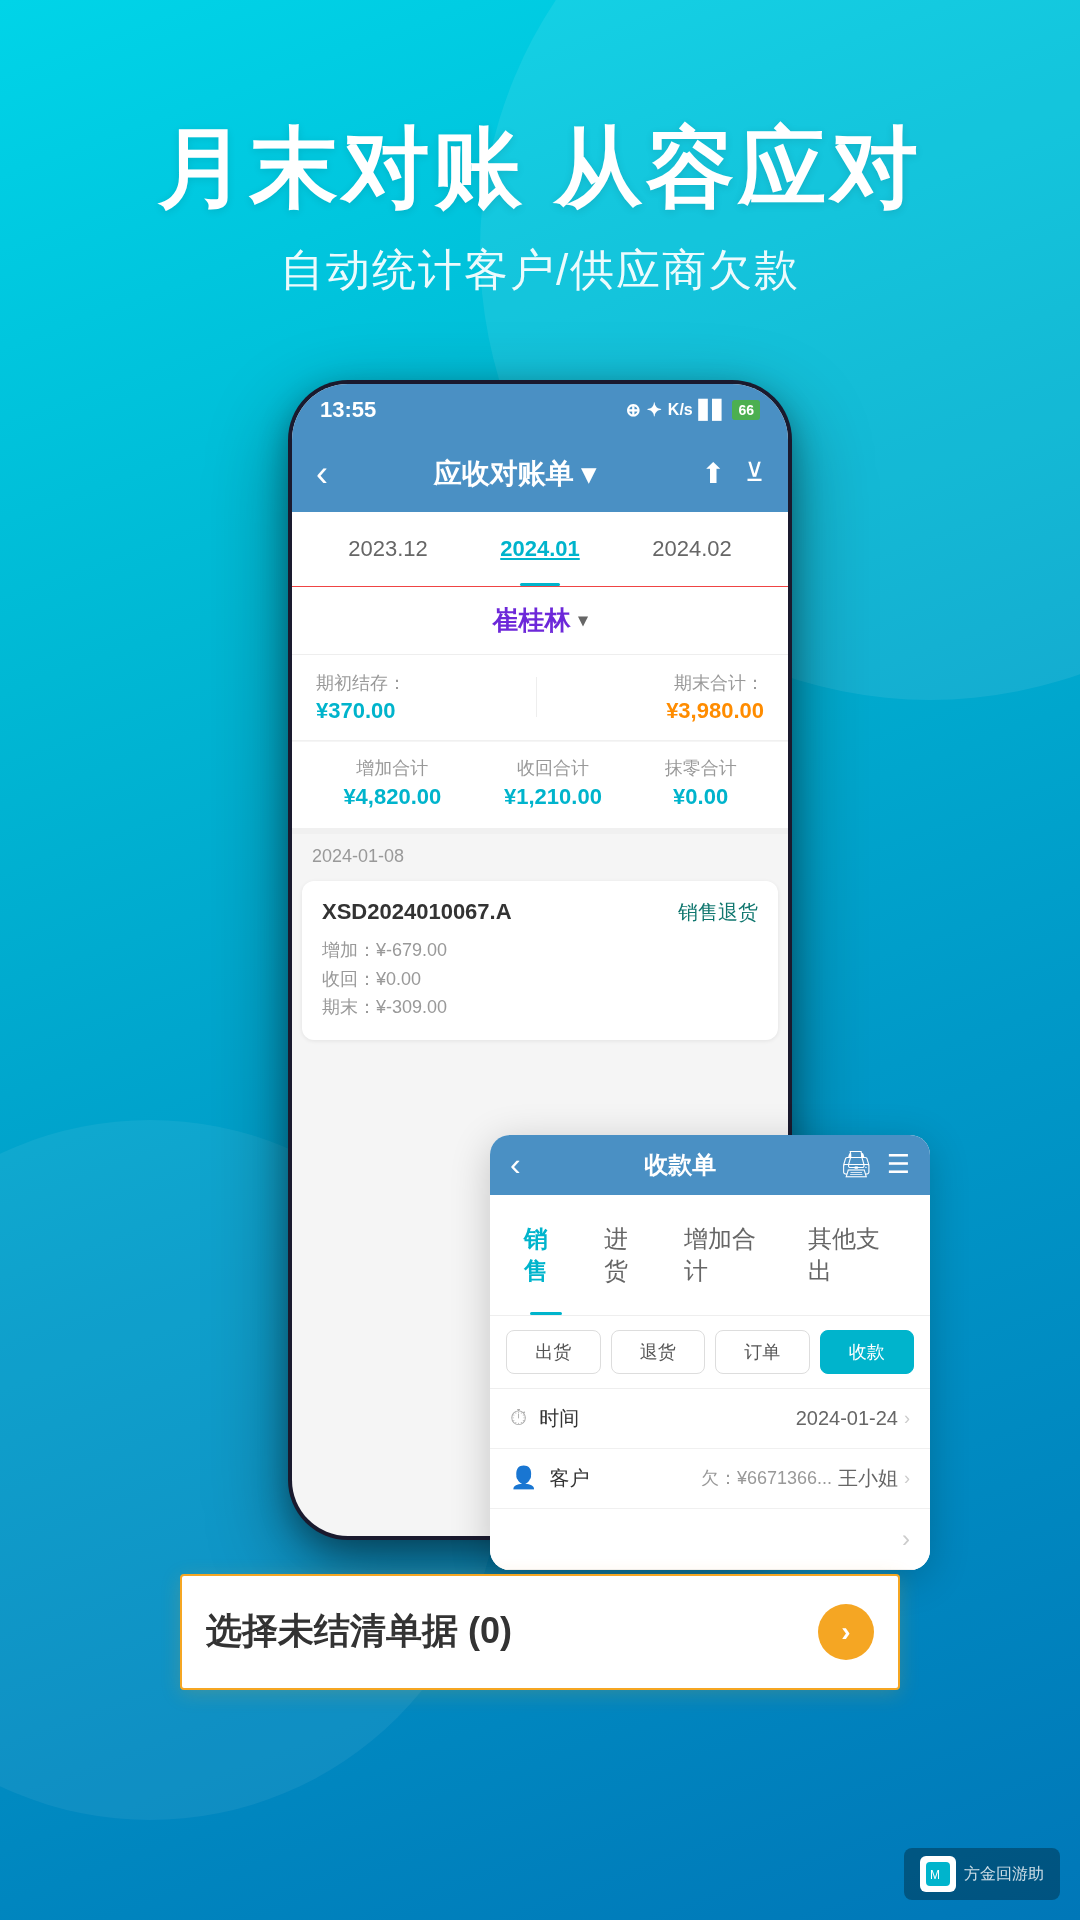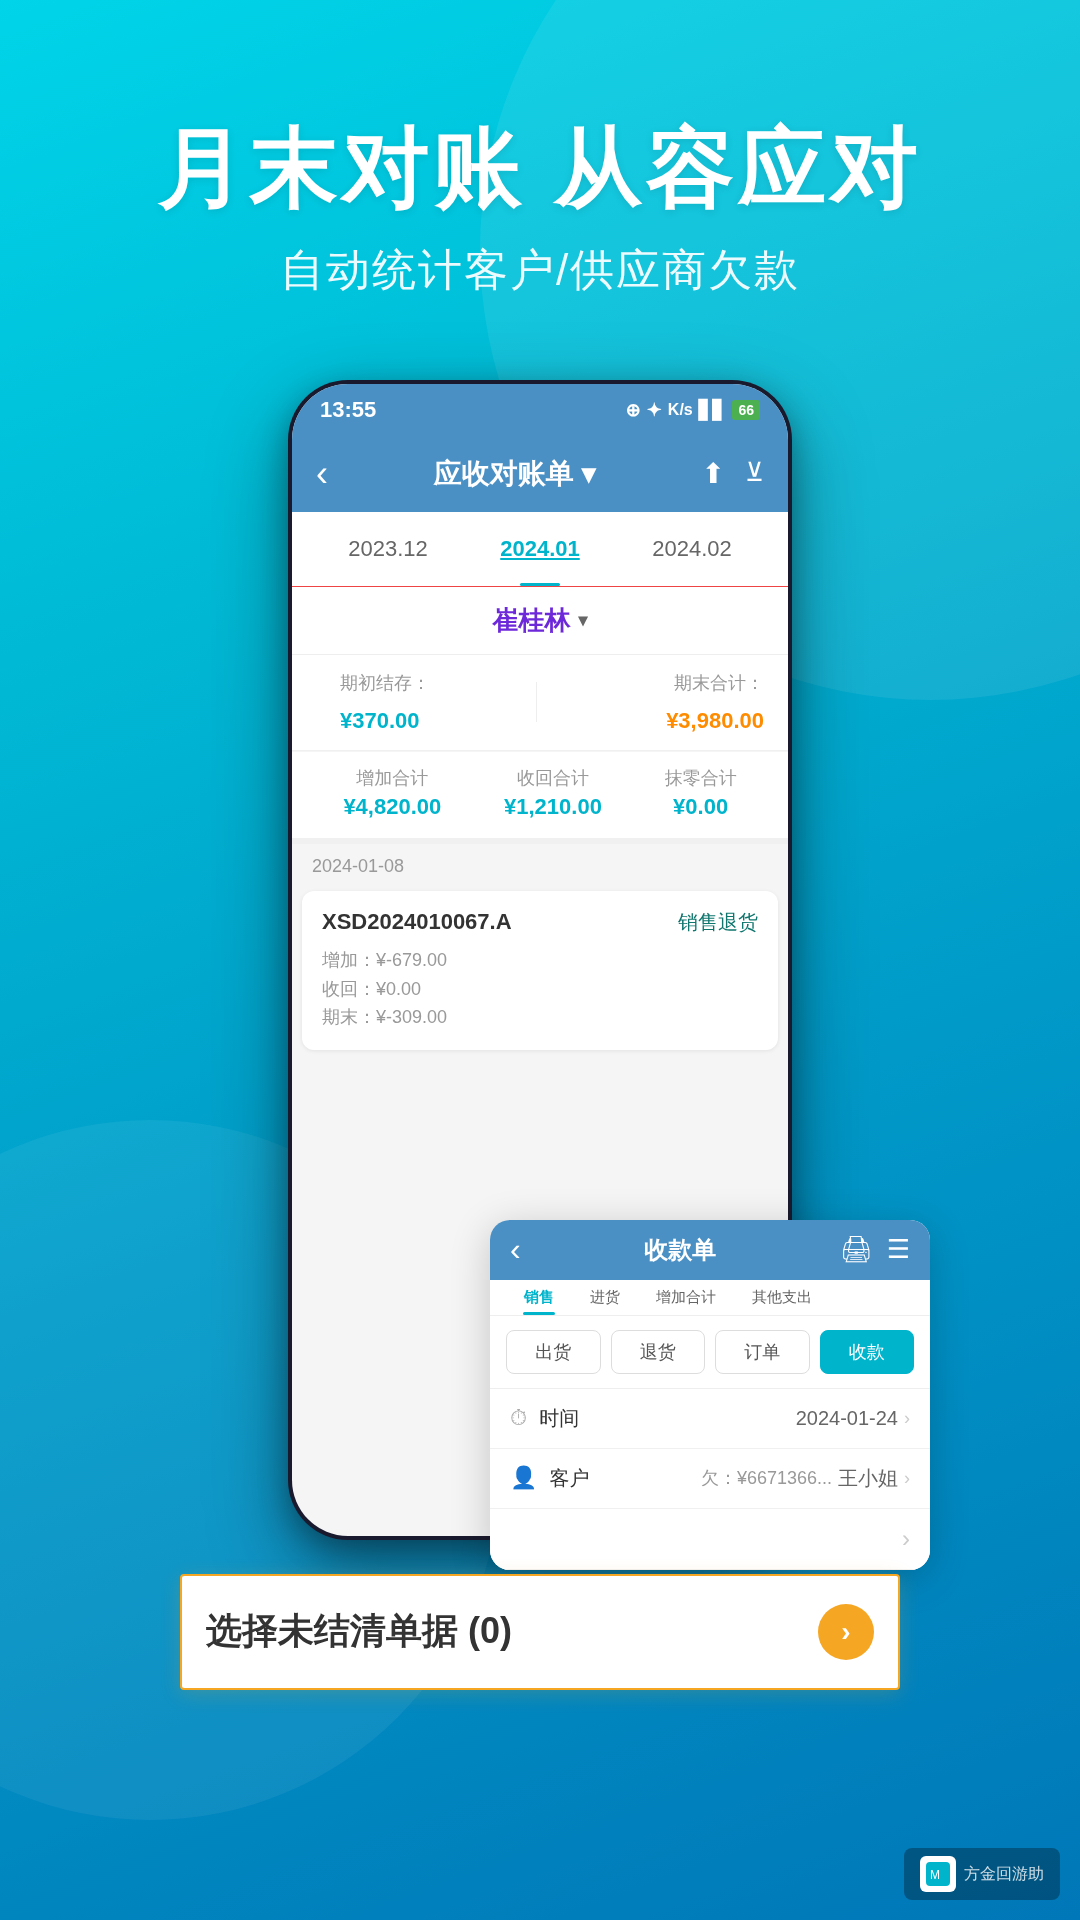--- a/index.html
+++ b/index.html
@@ -301,22 +301,22 @@
 
     
     .overlay-tabs {
       display: flex;
       padding: 0 16px;
       border-bottom: 1px solid #eee;
       background: #fff;
     }
 
     .overlay-tab {
-      padding: 8px 18px;
-      font-size: 15px;
+      padding: 28px 18px;
+      font-size: 24px;
       color: #666;
       position: relative;
     }
 
     .overlay-tab.active {
       color: #00b4cc;
       font-weight: 600;
     }
 
     .overlay-tab.active::after {
@@ -458,22 +458,21 @@
       display: flex;
       align-items: center;
       justify-content: space-between;
       padding: 16px 24px;
       border-bottom: 1px solid #f0f0f0;
     }
 
     .period-item {
       display: flex;
       flex-direction: column;
-      gap: 13px;
-      margin-left: 24px;
+      gap: 3px;
     }
 
     .period-divider {
       width: 1px;
       height: 40px;
       background: #eee;
     }
   </style>
 </head>
 <body>

